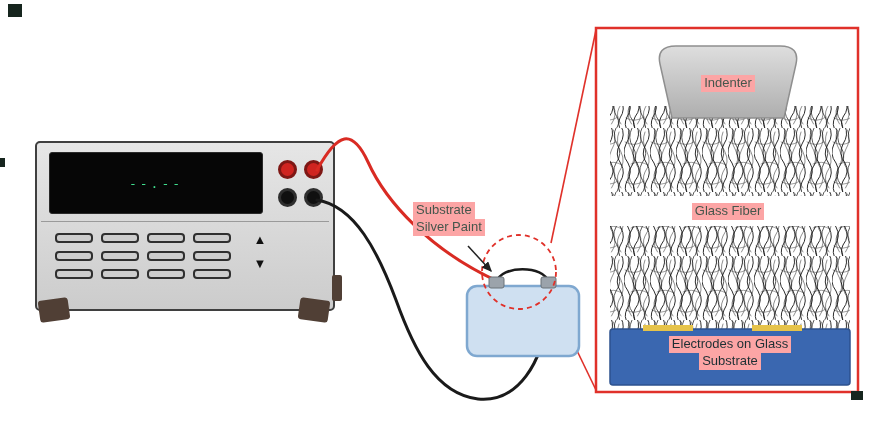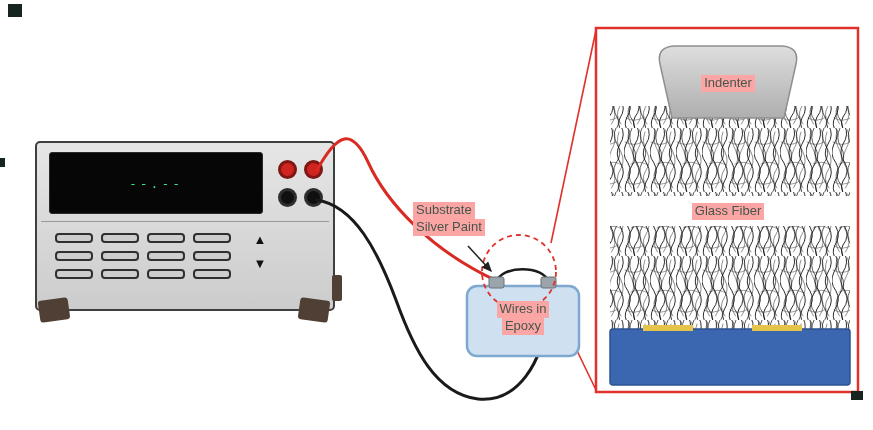--- a/index.html
+++ b/index.html
@@ -122,31 +122,31 @@
     <circle cx="519" cy="272" r="37" fill="none" stroke="#E0312A" stroke-width="1.8" stroke-dasharray="5 4"></circle>
 
     <line x1="468" y1="246" x2="491" y2="271" stroke="#222" stroke-width="1.5" marker-end="url(#ah)"></line>
   </svg>
 
   <div class="lbl" style="left:413px;top:202px;">
     <span class="hl">Substrate</span><br>
     <span class="hl">Silver Paint</span>
   </div>
 
-  <div class="lbl center" style="left:467px;top:301px;width:112px;">
-    <span class="hl">Wires in</span><br>
-    <span class="hl">Epoxy</span>
-  </div>
 
   <div class="lbl center" style="left:660px;top:75px;width:136px;">
     <span class="hl">Indenter</span>
   </div>
 
   <div class="lbl center" style="left:660px;top:203px;width:136px;text-decoration:underline;">
     <span class="hl">Glass Fiber</span>
   </div>
 
+  <div class="lbl center dark" style="left:612px;top:336px;width:236px;">
+    <span class="hl">Electrodes on Glass</span><br>
+    <span class="hl">Substrate</span>
+  </div>
 
   <div class="artifact" style="left:8px;top:4px;width:14px;height:13px;"></div>
   <div class="artifact" style="left:0;top:158px;width:5px;height:9px;"></div>
   <div class="artifact" style="left:851px;top:391px;width:12px;height:9px;"></div>
 
 </div>
 
 </body></html>

